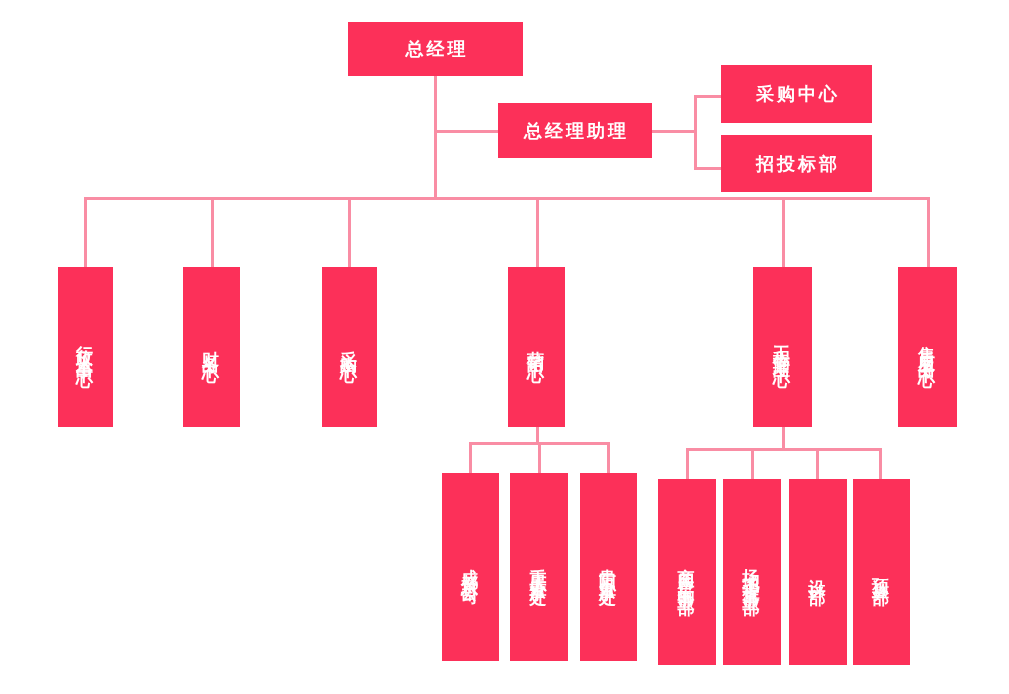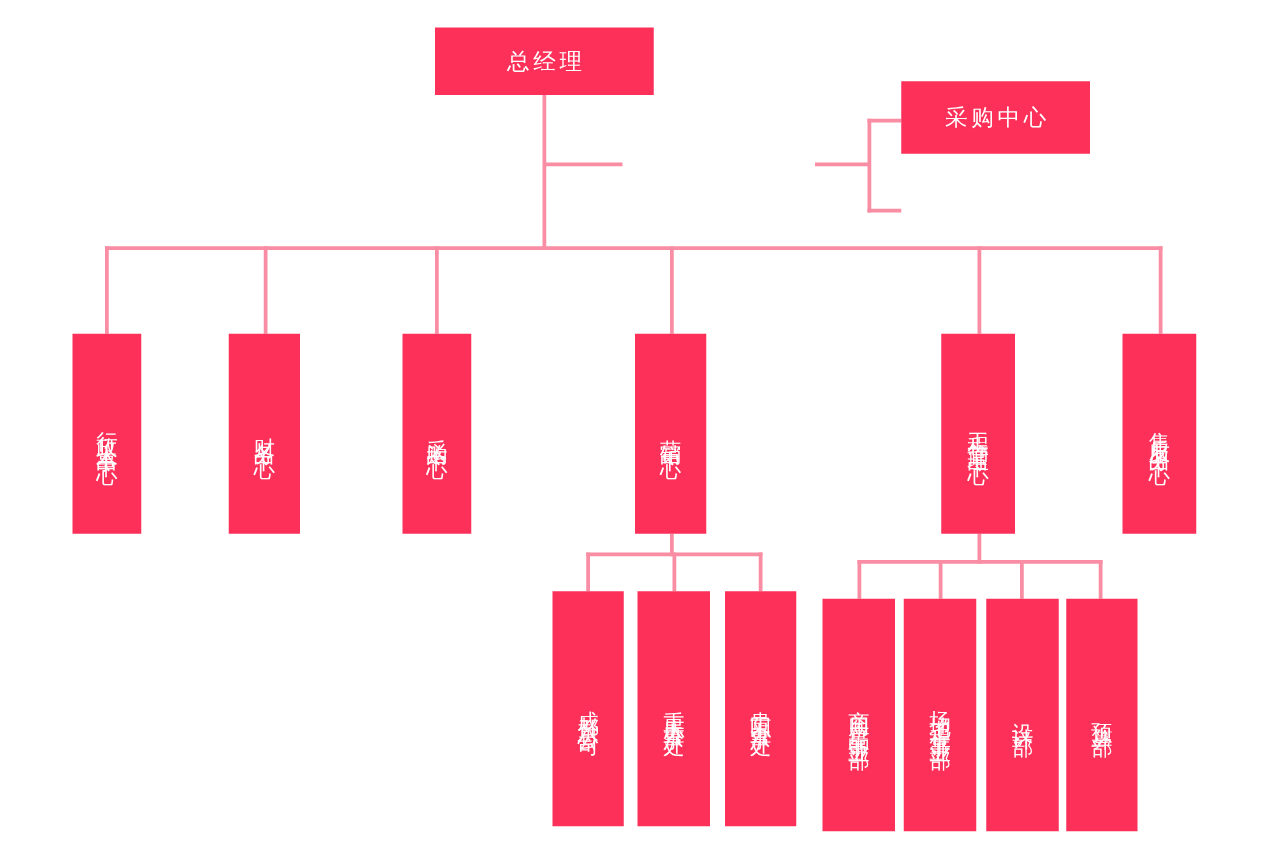--- a/index.html
+++ b/index.html
@@ -15,21 +15,21 @@
     background:var(--line,#F98DA4);
   }
   .node{
     position:absolute;
     background:var(--box,#FC3059);
     color:#ffffff;
     display:flex;
     align-items:center;
     justify-content:center;
     text-align:center;
-    font-weight:normal;
+    font-weight:bold;
   }
   .h-label{
     font-size:18px;
     letter-spacing:3px;
     text-indent:3px;
     white-space:nowrap;
   }
   .v-label{
     writing-mode:vertical-lr;
     text-orientation:upright;
@@ -68,22 +68,28 @@
   <div class="line" style="left:686px;top:448px;width:196px;height:3px"></div>
   <div class="line" style="left:686px;top:448px;width:3px;height:31px"></div>
   <div class="line" style="left:751px;top:448px;width:3px;height:31px"></div>
   <div class="line" style="left:816px;top:448px;width:3px;height:31px"></div>
   <div class="line" style="left:879px;top:448px;width:3px;height:31px"></div>
 
   <div class="node" style="left:348px;top:22px;width:175px;height:54px">
     <span class="h-label">总经理</span>
   </div>
 
+  <div class="node" style="left:498px;top:103px;width:154px;height:55px">
+    <span class="h-label">总经理助理</span>
+  </div>
   <div class="node" style="left:721px;top:65px;width:151px;height:58px">
     <span class="h-label">采购中心</span>
+  </div>
+  <div class="node" style="left:721px;top:135px;width:151px;height:57px">
+    <span class="h-label">招投标部</span>
   </div>
 
   <div class="node" style="left:58px;top:267px;width:55px;height:160px">
     <span class="v-label">行政人事中心</span>
   </div>
   <div class="node" style="left:183px;top:267px;width:57px;height:160px">
     <span class="v-label">财务中心</span>
   </div>
   <div class="node" style="left:322px;top:267px;width:55px;height:160px">
     <span class="v-label">采购中心</span>

